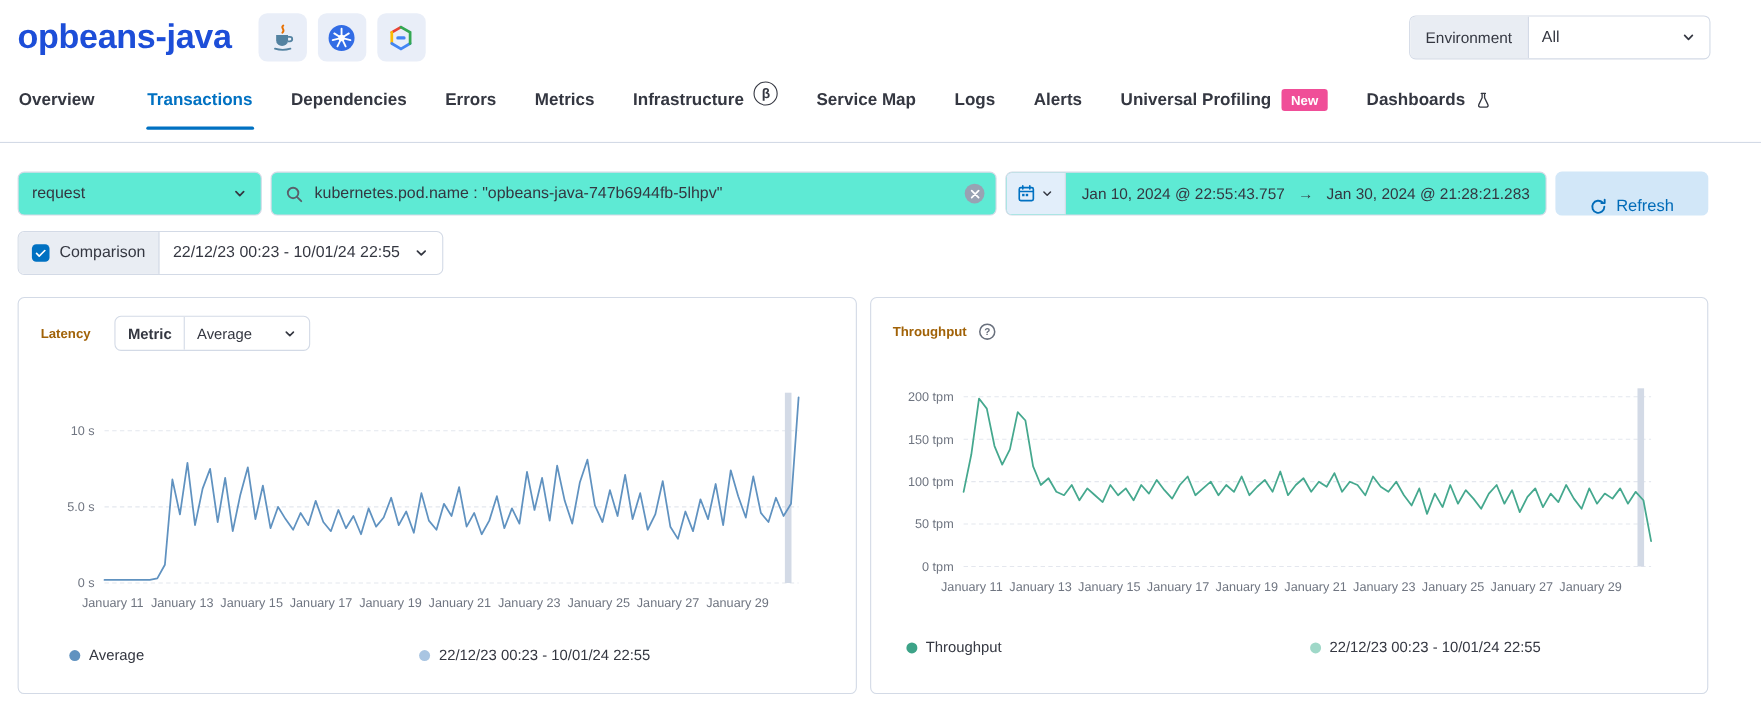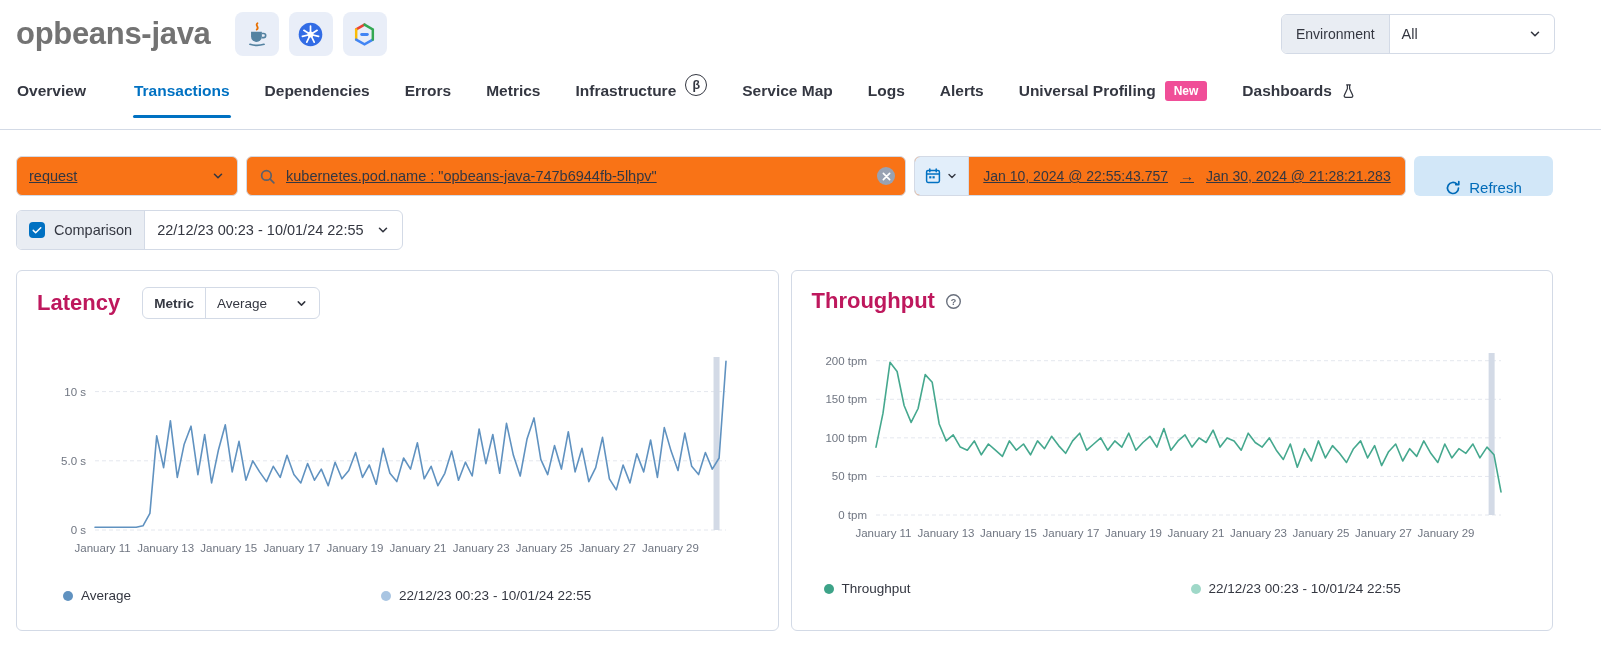--- a/index.html
+++ b/index.html
@@ -3,56 +3,56 @@
 <meta charset="utf-8">
 <style>
   * { box-sizing: border-box; margin: 0; padding: 0; }
   html,body { width:1601px; height:654px; }
   body {
     font-family: "Liberation Sans", sans-serif;
     background: #fff; color: #343741; overflow: hidden;
   }
   
   .header { display:flex; align-items:center; padding:12px 46px 0 16px; }
-  .title { font-size:31px; font-weight:800; color:#737373; letter-spacing:-0.3px; margin-right:24px; }
+  .title { font-size:31px; font-weight:800; color:#1d4ed8; letter-spacing:-0.3px; margin-right:24px; }
   .agents { display:flex; gap:10px; }
   .agent { width:44px; height:44px; border-radius:8px; background:#e9eef8; display:flex; align-items:center; justify-content:center; }
   .env { margin-left:auto; display:flex; align-items:stretch; height:40px; border:1px solid #d3dae6; border-radius:6px; overflow:hidden; min-width:274px; background:#fff; }
   .env-label { background:#e9edf3; padding:0 14px; display:flex; align-items:center; font-size:14px; border-right:1px solid #d3dae6; }
   .env-value { padding:0 12px; display:flex; flex:1; align-items:center; justify-content:space-between; gap:30px; font-size:14.5px; cursor:pointer; }
   
   .tabs { display:flex; gap:33px; padding:16px 16px 12px; border-bottom:1px solid #d3dae6; }
   .tab { position:relative; padding:8px 1px 15px; font-size:15.5px; font-weight:700; color:#343741; cursor:pointer; display:flex; align-items:center; gap:9px; white-space:nowrap; }
   .tab.active { color:#0071c2;margin-left:13px; }
   .tab.active::after { content:""; position:absolute; left:0; right:0; bottom:-1px; height:3px; background:#0071c2; border-radius:2px; }
   .beta-badge { width:22px; height:22px; border:1.6px solid #343741; border-radius:50%; display:inline-flex; align-items:center; justify-content:center; font-size:12.5px; font-weight:600; transform:translateY(-6px); }
   .new-badge { background:#f04e98; color:#fff; font-size:12px; font-weight:700; padding:3px 9px; border-radius:3px; }
   
   .filters { display:flex; gap:8px; padding:26px 48px 0 16px; align-items:center; }
-  .control { height:40px; border:1px solid #d3dae6; border-radius:6px; background:#f97316; display:flex; align-items:center;text-decoration:underline; }
+  .control { height:40px; border:1px solid #d3dae6; border-radius:6px; background:#5eead4; display:flex; align-items:center; }
   .type-select { width:222px; padding:0 12px; justify-content:space-between; font-size:14.5px; cursor:pointer; }
   .searchbox { flex:1; padding:0 10px 0 12px; gap:10px; }
   .searchbox input { border:none; outline:none; flex:1; font-family:"Liberation Sans",sans-serif; font-size:14.5px; color:#343741; background:transparent; }
   .clear-btn { width:18px; height:18px; border-radius:50%; background:#98a2b3; display:flex; align-items:center; justify-content:center; cursor:pointer; flex:none; }
   .datepicker { width:492px; padding:0; overflow:hidden; }
   .dp-cal { background:#e2eefa; height:100%; display:flex; align-items:center; gap:5px; padding:0 10px; border-right:1px solid #d3dae6; cursor:pointer; }
   .dp-dates { flex:1; display:flex; align-items:center; justify-content:center; gap:12px; font-size:14px; }
   .dp-date { cursor:pointer; }
   .refresh-btn { width:139px; height:40px; border:none; border-radius:6px; background:#d2e7f8; color:#006bb8; font-family:"Liberation Sans",sans-serif; font-size:15px; font-weight:500; display:flex; align-items:flex-end; justify-content:center; gap:8px; cursor:pointer; }
   
   .comparison-row { padding:14px 0 0 16px; }
   .comp-group { display:inline-flex; height:40px; border:1px solid #d3dae6; border-radius:6px; overflow:hidden; background:#fff; }
   .comp-left { background:#e9edf3; display:flex; align-items:center; gap:9px; padding:0 12px; font-size:14.5px; border-right:1px solid #d3dae6; }
   .checkbox { width:16px; height:16px; border-radius:4px; background:#0071c2; display:flex; align-items:center; justify-content:center; cursor:pointer; }
   .comp-right { display:flex; align-items:center; gap:12px; padding:0 12px; font-size:14.5px; cursor:pointer; }
   
   .panels { display:flex; gap:12px; padding:20px 48px 0 16px; }
   .panel { flex:1; height:361px; border:1px solid #d3dae6; border-radius:6px; background:#fff; padding:16px 20px; }
   .panel-head { display:flex; align-items:center; gap:22px; height:32px; }
-  .panel-title { font-size:22px; font-weight:700; color:#be185d; }
+  .panel-title { font-size:12px; font-weight:700; color:#a16207; }
   .metric-group { display:flex; height:32px; border:1px solid #d3dae6; border-radius:6px; overflow:hidden; background:#fff; }
   .metric-label { display:flex; align-items:center; padding:0 11px; font-size:13.5px; font-weight:700; border-right:1px solid #d3dae6; }
   .metric-value { display:flex; align-items:center; gap:28px; padding:0 11px; font-size:13.5px; cursor:pointer; }
   svg.chart { display:block; }
   #latency-chart { margin-top:26px; }
   #throughput-chart { margin-top:30px; }
   .tick { font-family:"Liberation Sans",sans-serif; font-size:11.5px; fill:#6f7581; }
   .legend { display:flex; align-items:center; font-size:13.5px; color:#343741; }
   .legend-lat { margin-top:28px; padding-left:26px; }
   .legend-thr { margin-top:36px; padding-left:12px; }

